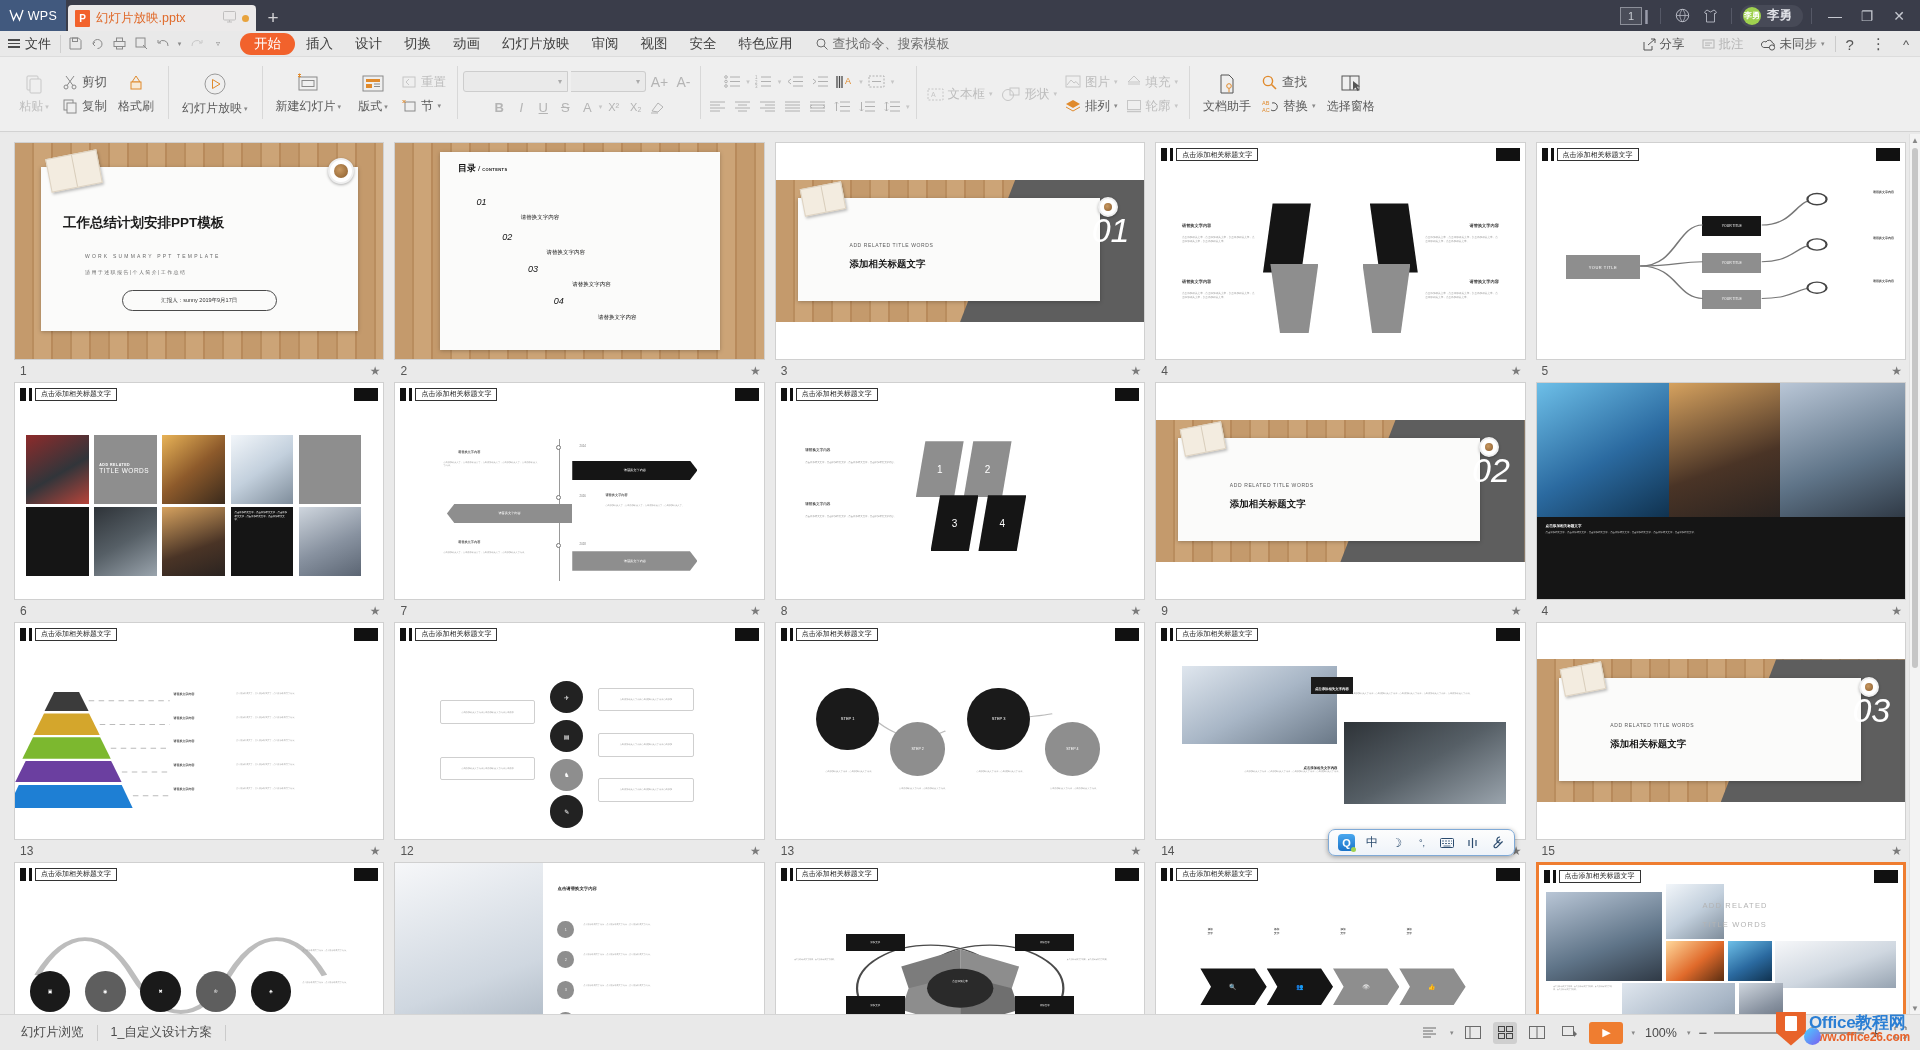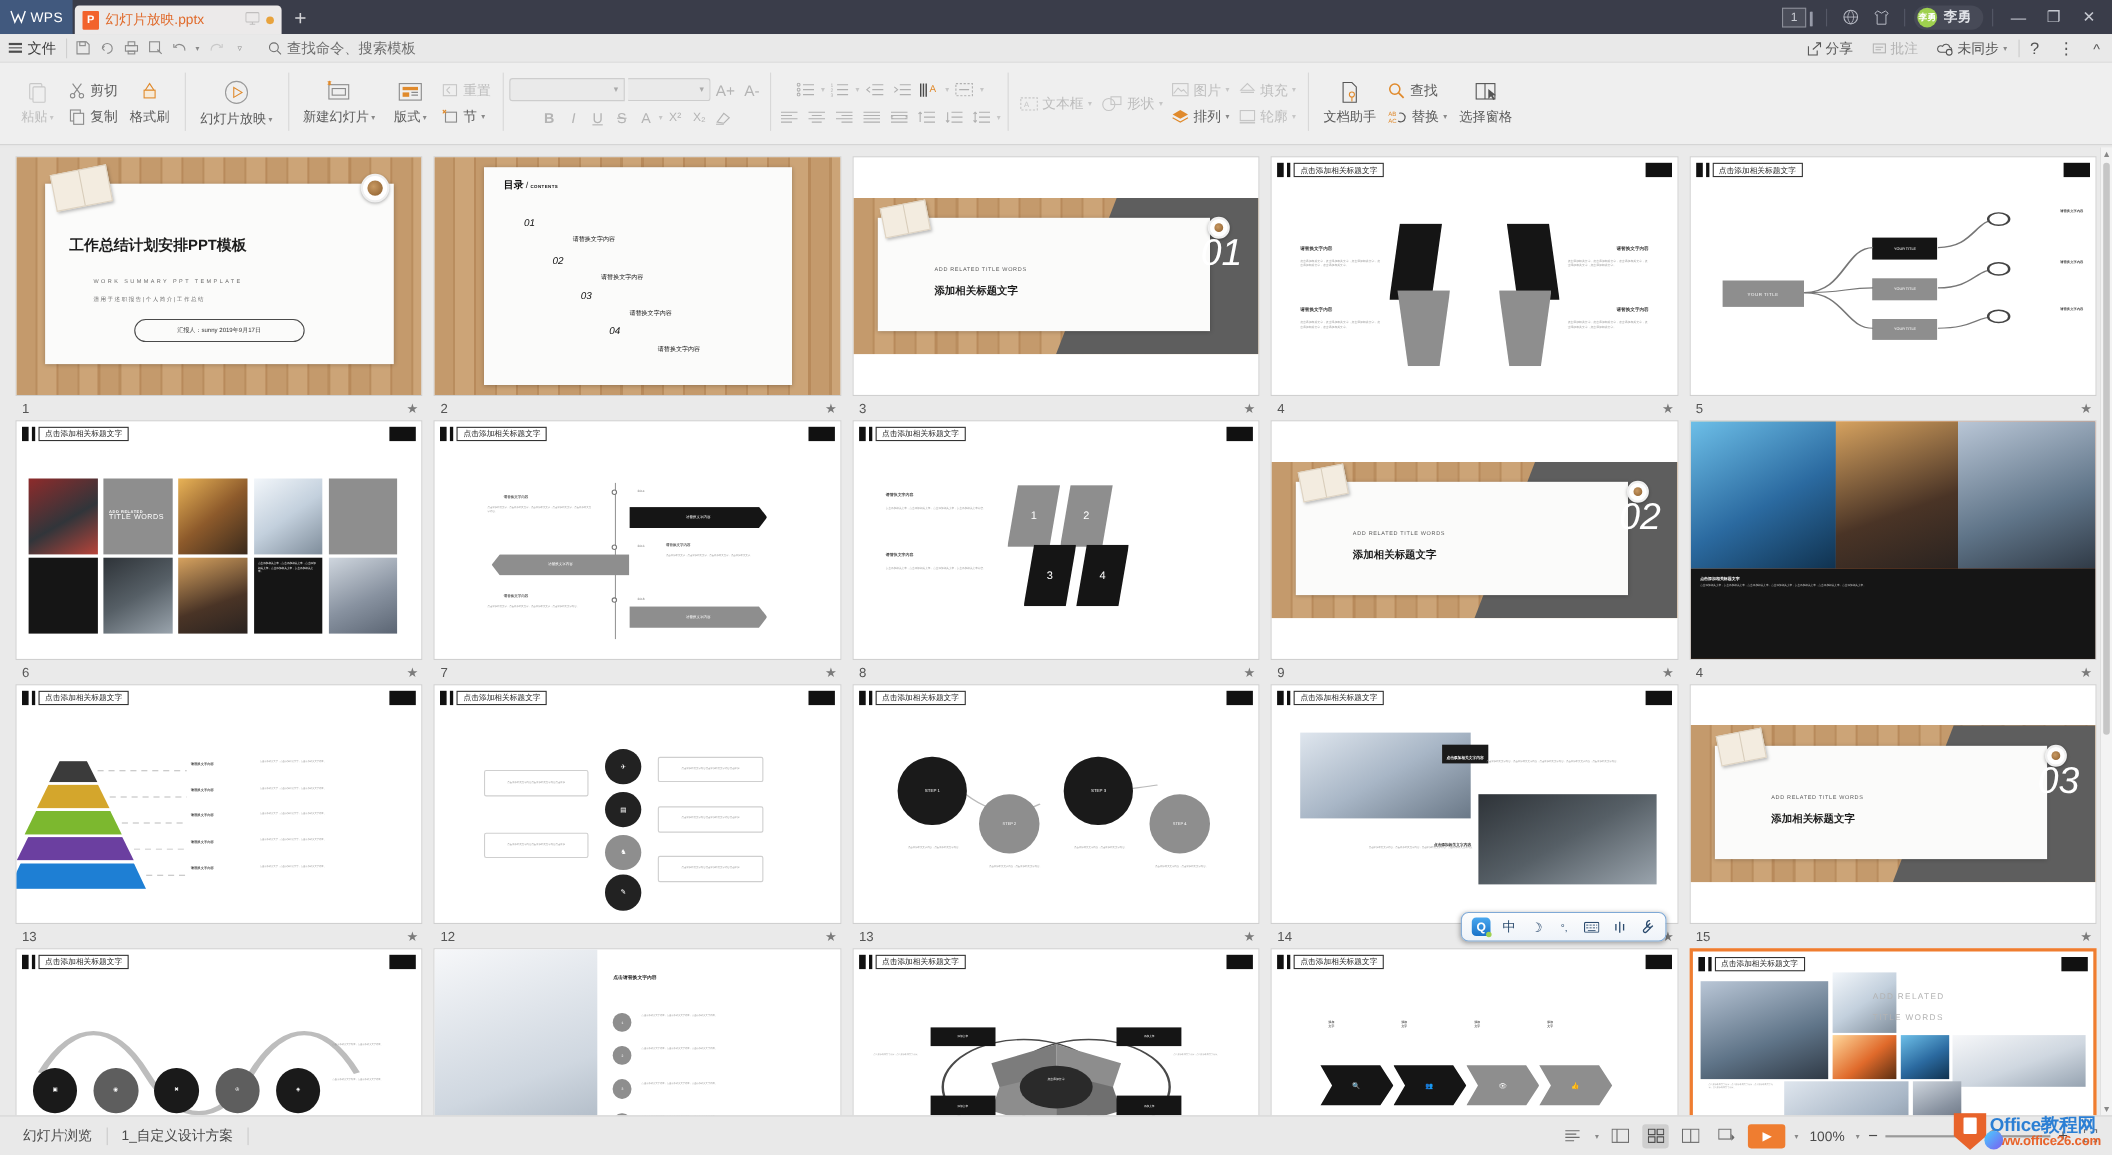--- a/index.html
+++ b/index.html
@@ -344,20 +344,32 @@
     <span class="qa-ico" style="width:9px;font-size:7px;">▾</span>
     <span class="qa-ico">
         <svg width="13" height="13" viewBox="0 0 13 13">
           <path d="M2 9 A5 5 0 0 1 11 5.5" stroke="#c8c8c8" fill="none"></path>
           <path d="M12 3 v3 h-3" stroke="#c8c8c8" fill="none"></path>
         </svg>
       </span>
     <span class="qa-ico" style="font-size:8px;">▿</span>
   </div>
 
+  <div class="menu-items">
+    <div class="mi active">开始</div>
+    <div class="mi">插入</div>
+    <div class="mi">设计</div>
+    <div class="mi">切换</div>
+    <div class="mi">动画</div>
+    <div class="mi">幻灯片放映</div>
+    <div class="mi">审阅</div>
+    <div class="mi">视图</div>
+    <div class="mi">安全</div>
+    <div class="mi">特色应用</div>
+  </div>
 
   <div class="searchbox">
     <svg width="12" height="12" viewBox="0 0 12 12">
         <circle cx="5" cy="5" r="4" stroke="#6e6e6e" fill="none"></circle>
         <path d="M8 8 l3.5 3.5" stroke="#6e6e6e"></path>
       </svg>
     <span>查找命令、搜索模板</span>
   </div>
 
   <div class="mb-right">

